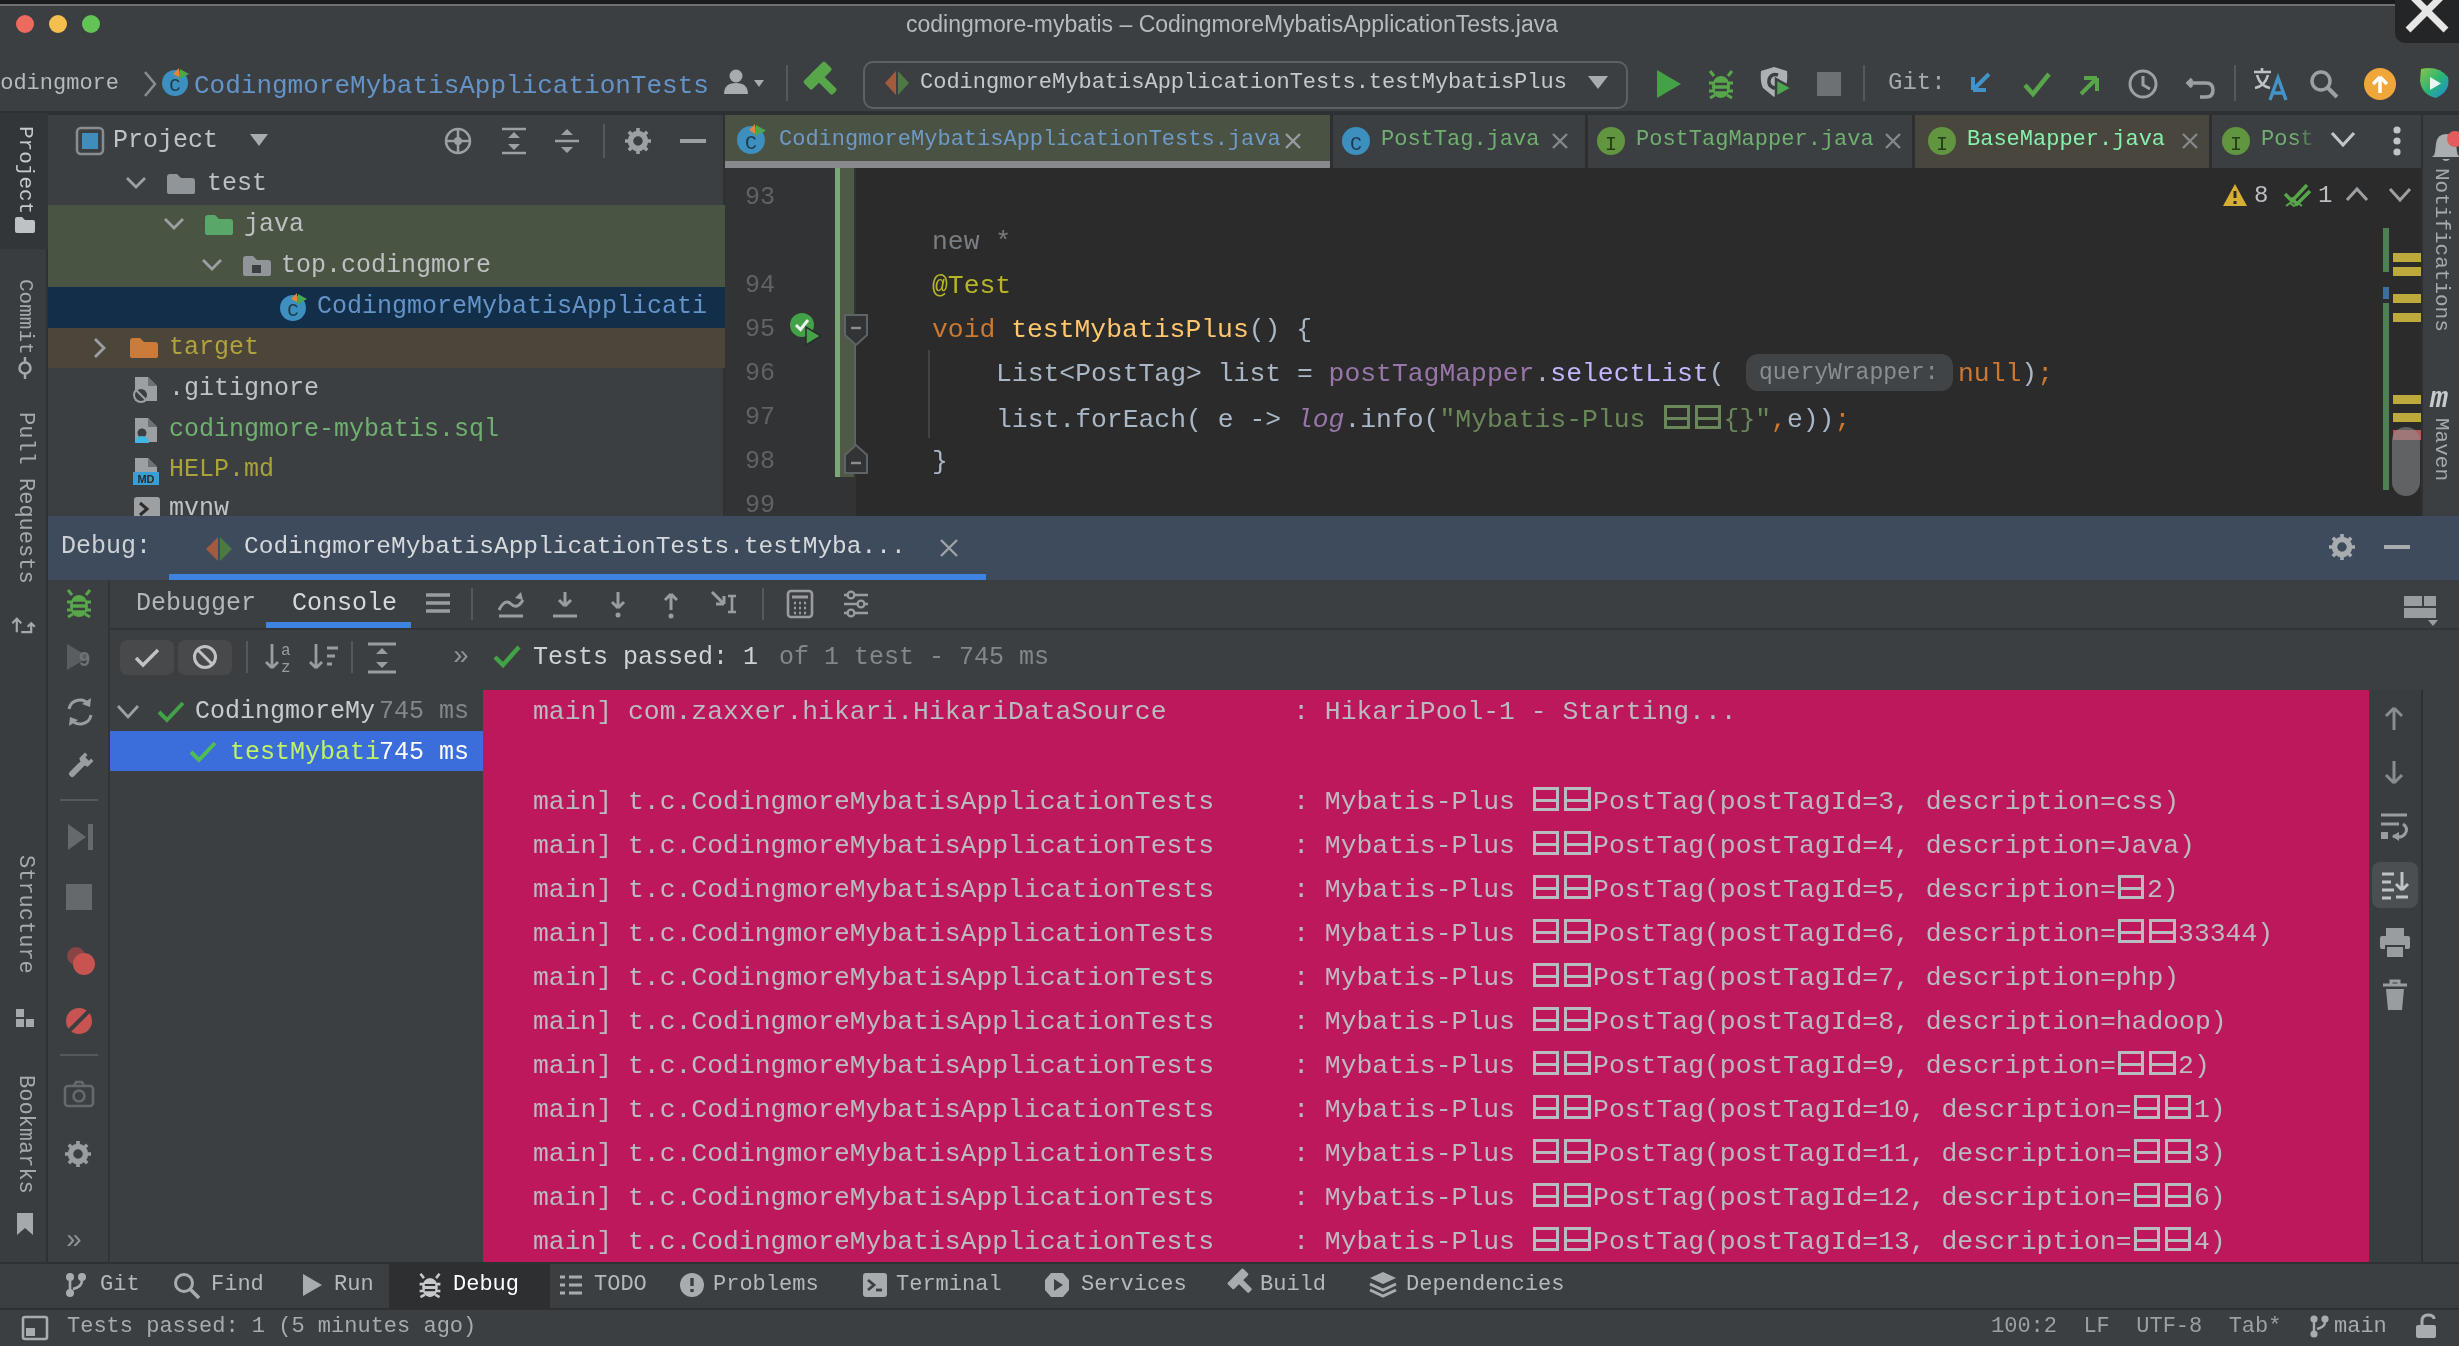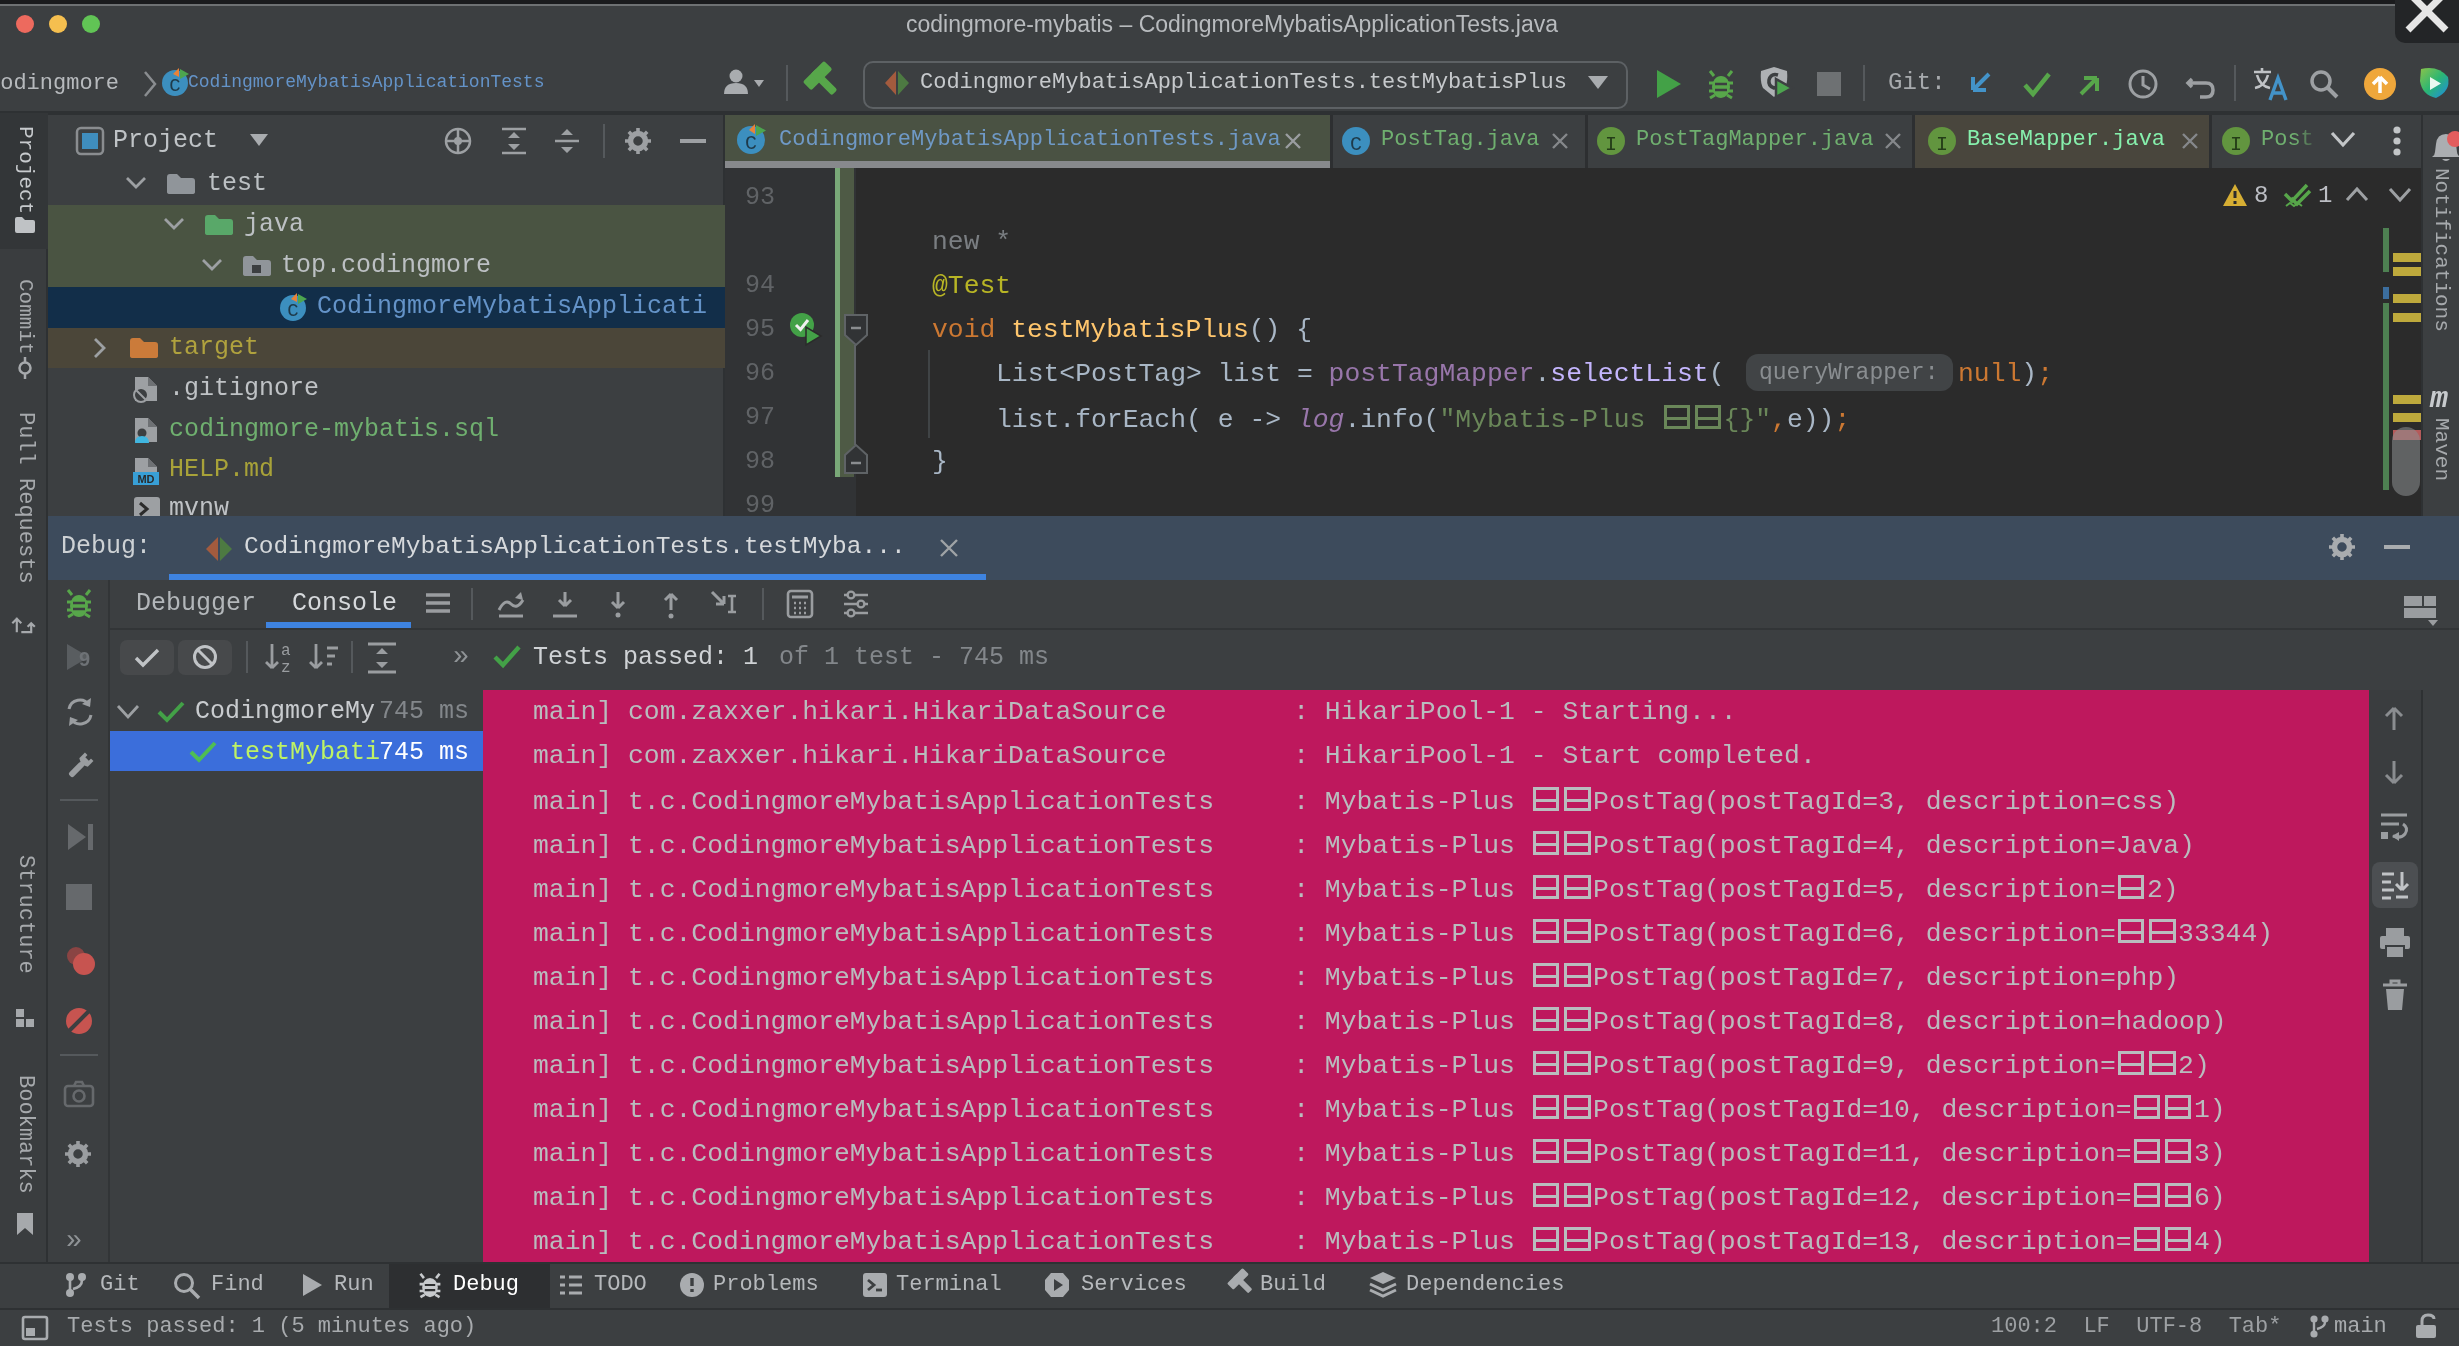--- a/index.html
+++ b/index.html
@@ -34,21 +34,21 @@
 <svg class="a" style="left:140px;top:70px" width="20" height="28">
       <path d="M5 2 L15 14 L5 26" stroke="#8A8D90" stroke-width="2.5" fill="none"></path>
     </svg>
 
 <svg class="a" style="left:162px;top:68px" width="30" height="30">
   <circle cx="13" cy="15" r="13" fill="#3C8FBF"></circle>
   <text x="13" y="23" font-size="19" font-family="Liberation Mono" fill="#1E3A4A" text-anchor="middle">C</text>
   <path d="M18 1 L18 11 L27 6 Z" fill="#4DA54F"></path>
       <path d="M17 0 L11 6 L17 9 Z" fill="#E8833A"></path>
 </svg>
-<div class="t" style="left:188px;top:73px;font-size:18px;color:#6493C8">CodingmoreMybatisApplicationTests</div>
+<div class="t" style="left:194px;top:73px;font-size:26px;color:#6493C8">CodingmoreMybatisApplicationTests</div>
 
 <svg class="a" style="left:720px;top:68px" width="52" height="30">
   <circle cx="16" cy="8" r="6.5" fill="#A9ACAF"></circle>
       <path d="M4 26 Q4 15 16 15 Q28 15 28 26 Z" fill="#A9ACAF"></path>
   <path d="M34 12 L44 12 L39 19 Z" fill="#A9ACAF"></path>
 </svg>
 <div class="a" style="left:786px;top:65px;width:2px;height:36px;background:#55595C"></div>
 
 <svg class="a" style="left:798px;top:61px" width="46" height="44">
   <g transform="rotate(-45 21 16)">
@@ -553,21 +553,20 @@
 <div class="t" style="left:379px;top:699px;font-size:25px;color:#83878B">745 ms</div>
 <div class="a" style="left:110px;top:731px;width:373px;height:40px;background:#3B6EDB"></div>
 <svg class="a" style="left:189px;top:740px" width="28" height="24">
       <path d="M2 12 L10 20 L26 3" stroke="#4FBE53" stroke-width="4" fill="none"></path>
     </svg>
 <div class="t" style="left:230px;top:740px;font-size:25px;color:#bef264">testMybati</div>
 <div class="t" style="left:379px;top:740px;font-size:25px;color:#FFFFFF">745 ms</div>
 
 <div class="a" style="left:483px;top:690px;width:1938px;height:572px;background:#be185d;overflow:hidden">
 <div class="t cline" style="top:9px">main] com.zaxxer.hikari.HikariDataSource        : HikariPool-1 - Starting...</div>
-<div class="t cline" style="top:53px">main] com.zaxxer.hikari.HikariDataSource        : HikariPool-1 - Start completed.</div>
 <div class="t cline" style="top:97px">main] t.c.CodingmoreMybatisApplicationTests     : Mybatis-Plus <i class="g"><i></i></i><i class="g"><i></i></i>PostTag(postTagId=3, description=css)</div>
 <div class="t cline" style="top:141px">main] t.c.CodingmoreMybatisApplicationTests     : Mybatis-Plus <i class="g"><i></i></i><i class="g"><i></i></i>PostTag(postTagId=4, description=Java)</div>
 <div class="t cline" style="top:185px">main] t.c.CodingmoreMybatisApplicationTests     : Mybatis-Plus <i class="g"><i></i></i><i class="g"><i></i></i>PostTag(postTagId=5, description=<i class="g"><i></i></i>2)</div>
 <div class="t cline" style="top:229px">main] t.c.CodingmoreMybatisApplicationTests     : Mybatis-Plus <i class="g"><i></i></i><i class="g"><i></i></i>PostTag(postTagId=6, description=<i class="g"><i></i></i><i class="g"><i></i></i>33344)</div>
 <div class="t cline" style="top:273px">main] t.c.CodingmoreMybatisApplicationTests     : Mybatis-Plus <i class="g"><i></i></i><i class="g"><i></i></i>PostTag(postTagId=7, description=php)</div>
 <div class="t cline" style="top:317px">main] t.c.CodingmoreMybatisApplicationTests     : Mybatis-Plus <i class="g"><i></i></i><i class="g"><i></i></i>PostTag(postTagId=8, description=hadoop)</div>
 <div class="t cline" style="top:361px">main] t.c.CodingmoreMybatisApplicationTests     : Mybatis-Plus <i class="g"><i></i></i><i class="g"><i></i></i>PostTag(postTagId=9, description=<i class="g"><i></i></i><i class="g"><i></i></i>2)</div>
 <div class="t cline" style="top:405px">main] t.c.CodingmoreMybatisApplicationTests     : Mybatis-Plus <i class="g"><i></i></i><i class="g"><i></i></i>PostTag(postTagId=10, description=<i class="g"><i></i></i><i class="g"><i></i></i>1)</div>
 <div class="t cline" style="top:449px">main] t.c.CodingmoreMybatisApplicationTests     : Mybatis-Plus <i class="g"><i></i></i><i class="g"><i></i></i>PostTag(postTagId=11, description=<i class="g"><i></i></i><i class="g"><i></i></i>3)</div>
 <div class="t cline" style="top:493px">main] t.c.CodingmoreMybatisApplicationTests     : Mybatis-Plus <i class="g"><i></i></i><i class="g"><i></i></i>PostTag(postTagId=12, description=<i class="g"><i></i></i><i class="g"><i></i></i>6)</div>

